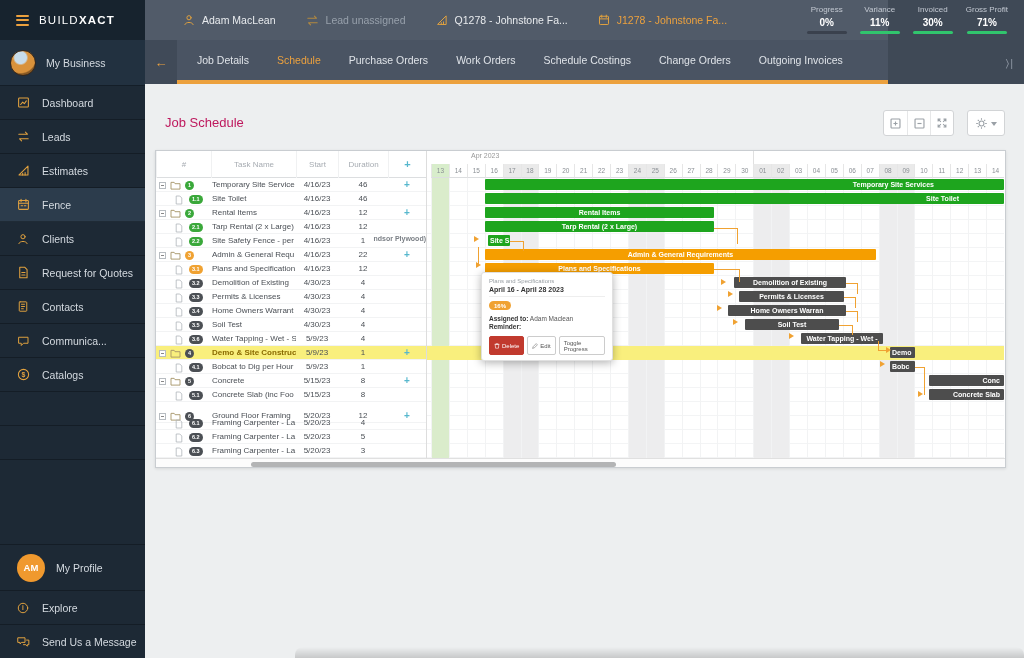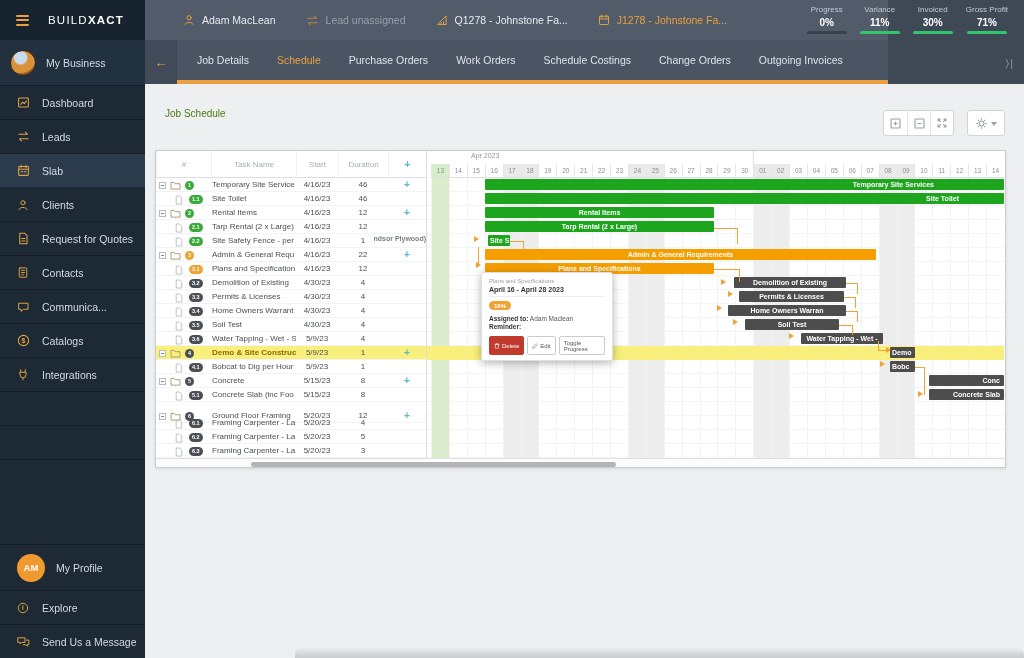--- a/index.html
+++ b/index.html
@@ -1,21 +1,21 @@
 <!DOCTYPE html>
 <html><head>
 <meta charset="utf-8">
 <style>
   html,body{margin:0;padding:0;width:1024px;height:658px;overflow:hidden;
     font-family:"Liberation Sans",sans-serif;background:#edeff0;position:relative}
   *{box-sizing:border-box}
   .icon svg{display:block}
   
   .sidebar{position:absolute;left:0;top:0;width:145px;height:658px;background:#1d2935;z-index:5}
-  .logo-row{height:40px;display:flex;align-items:center;padding-left:16px;gap:19px;background:#17232e}
+  .logo-row{height:40px;display:flex;align-items:center;padding-left:16px;gap:10px;background:#17232e}
   .burger{display:flex;flex-direction:column;gap:2.5px;cursor:pointer}
   .burger i{width:13px;height:2px;background:#eca13e;border-radius:1px}
   .brand{font-size:11.5px;letter-spacing:1.2px;color:#fff;font-weight:400}
   .brand b{font-weight:700}
   .mybiz{height:46px;display:flex;align-items:center;gap:10px;padding-left:10px;background:#223140;border-bottom:1px solid #141e28;cursor:pointer}
   .avatar-img{width:26px;height:26px;border-radius:50%;flex:0 0 26px;
     background:radial-gradient(circle at 40% 28%,#c8dcea 0 26%,#d9923b 34% 66%,#8a5a23 72%);border:1px solid #35261a}
   .mi-label{font-size:10.5px;color:#d4dae0;white-space:nowrap}
   .menu-item{height:34px;display:flex;align-items:center;gap:11px;padding-left:17px;
     border-bottom:1px solid rgba(0,0,0,.28);cursor:pointer}
@@ -44,21 +44,21 @@
   
   .tabbar{position:absolute;left:145px;top:40px;right:0;height:44px;background:#4a5463;z-index:1}
   .back-box{position:absolute;left:0;top:0;width:32px;height:44px;background:#404a58;color:#eca13e;
     display:flex;align-items:center;justify-content:center;font-size:13px;cursor:pointer}
   .tabs{display:flex;gap:28px;margin-left:52px;align-items:center;height:40px}
   .tab{font-size:10.5px;color:#dfe3e8;cursor:pointer;white-space:nowrap}
   .tab.active{color:#eca13e}
   .tab-underline{position:absolute;left:32px;bottom:0;width:711px;height:4px;background:#eca13e}
   
   .content{position:absolute;left:145px;top:84px;right:0;bottom:0;background:#edeff0;z-index:0}
-  .page-title{position:absolute;left:20px;top:24px;font-size:10px;color:#4d7c0f}
+  .page-title{position:absolute;left:20px;top:31px;font-size:13px;color:#be185d}
   .toolbar{position:absolute;right:19px;top:26px;display:flex;gap:13px}
   .btn-group{display:flex;border:1px solid #d2d4d6;border-radius:3px;background:#fff}
   .tb-btn{width:23px;height:24px;display:flex;align-items:center;justify-content:center;
     color:#9aa0a6;border-left:1px solid #e6e7e8;cursor:pointer}
   .tb-btn:first-child{border-left:none}
   .tb-btn.gear{width:36px;gap:3px}
   .caret{width:0;height:0;border:3px solid transparent;border-top:4px solid #9aa0a6;margin-top:4px}
   
   .panel{position:absolute;left:10px;top:66px;width:851px;height:318px;background:#fff;
     border:1px solid #c9cdd1;box-shadow:0 1px 3px rgba(0,0,0,.1);overflow:hidden}
@@ -151,28 +151,37 @@
         <span class="mi-label">Dashboard</span>
       </div>
       <div class="menu-item">
       <span class="icon">
           <svg width="13" height="11" viewBox="0 0 16 14" fill="none" stroke="currentColor" stroke-width="1.3" stroke-linecap="round" stroke-linejoin="round">
             <path d="M2 4h11l-2.6-2.6M14 10H3l2.6 2.6"></path>
           </svg>
         </span>
         <span class="mi-label">Leads</span>
       </div>
+      <div class="menu-item">
+      <span class="icon">
+          <svg width="13" height="13" viewBox="0 0 16 16" fill="none" stroke="currentColor" stroke-width="1.3" stroke-linecap="round" stroke-linejoin="round">
+            <path d="M2.5 13.5L13.5 2.5v11z"></path>
+            <path d="M7 13.5v-2M10 13.5v-3"></path>
+          </svg>
+        </span>
+        <span class="mi-label">Estimates</span>
+      </div>
       <div class="menu-item active">
       <span class="icon">
           <svg width="13" height="13" viewBox="0 0 16 16" fill="none" stroke="currentColor" stroke-width="1.3" stroke-linecap="round" stroke-linejoin="round">
             <rect x="2" y="3" width="12" height="11" rx="1"></rect>
             <path d="M2 6.5h12M5 1.5v3M11 1.5v3M5 9.5h2M9 9.5h2"></path>
           </svg>
         </span>
-        <span class="mi-label">Slab</span>
+        <span class="mi-label">Fence</span>
       </div>
       <div class="menu-item">
       <span class="icon">
           <svg width="12" height="12" viewBox="0 0 16 16" fill="none" stroke="currentColor" stroke-width="1.3" stroke-linecap="round" stroke-linejoin="round">
             <circle cx="8" cy="5" r="2.8"></circle>
             <path d="M2.5 14c1.2-3.8 9.8-3.8 11 0"></path>
           </svg>
         </span>
         <span class="mi-label">Clients</span>
       </div>
@@ -203,28 +212,20 @@
         <span class="mi-label">Communica...</span>
       </div>
       <div class="menu-item">
       <span class="icon">
           <svg width="13" height="13" viewBox="0 0 16 16" fill="none" stroke="currentColor" stroke-width="1.3" stroke-linecap="round" stroke-linejoin="round">
             <circle cx="8" cy="8" r="6.3"></circle>
             <text x="8" y="11" font-size="8.5" text-anchor="middle" fill="currentColor" stroke="none" font-weight="bold">$</text>
           </svg>
         </span>
         <span class="mi-label">Catalogs</span>
-      </div>
-      <div class="menu-item">
-      <span class="icon">
-          <svg width="12" height="13" viewBox="0 0 16 16" fill="none" stroke="currentColor" stroke-width="1.3" stroke-linecap="round" stroke-linejoin="round">
-            <path d="M5 1.5V5M11 1.5V5M4 5h8v3.5a4 4 0 0 1-8 0zM8 12.5V15"></path>
-          </svg>
-        </span>
-        <span class="mi-label">Integrations</span>
       </div>
       <div class="menu-item"></div>
       <div class="menu-item"></div>
     </div>
   <div class="sb-bottom" id="sb-bottom">
       <div class="menu-item profile">
       <span class="avatar-am">AM</span>
         <span class="mi-label">My Profile</span>
       </div>
       <div class="menu-item">

